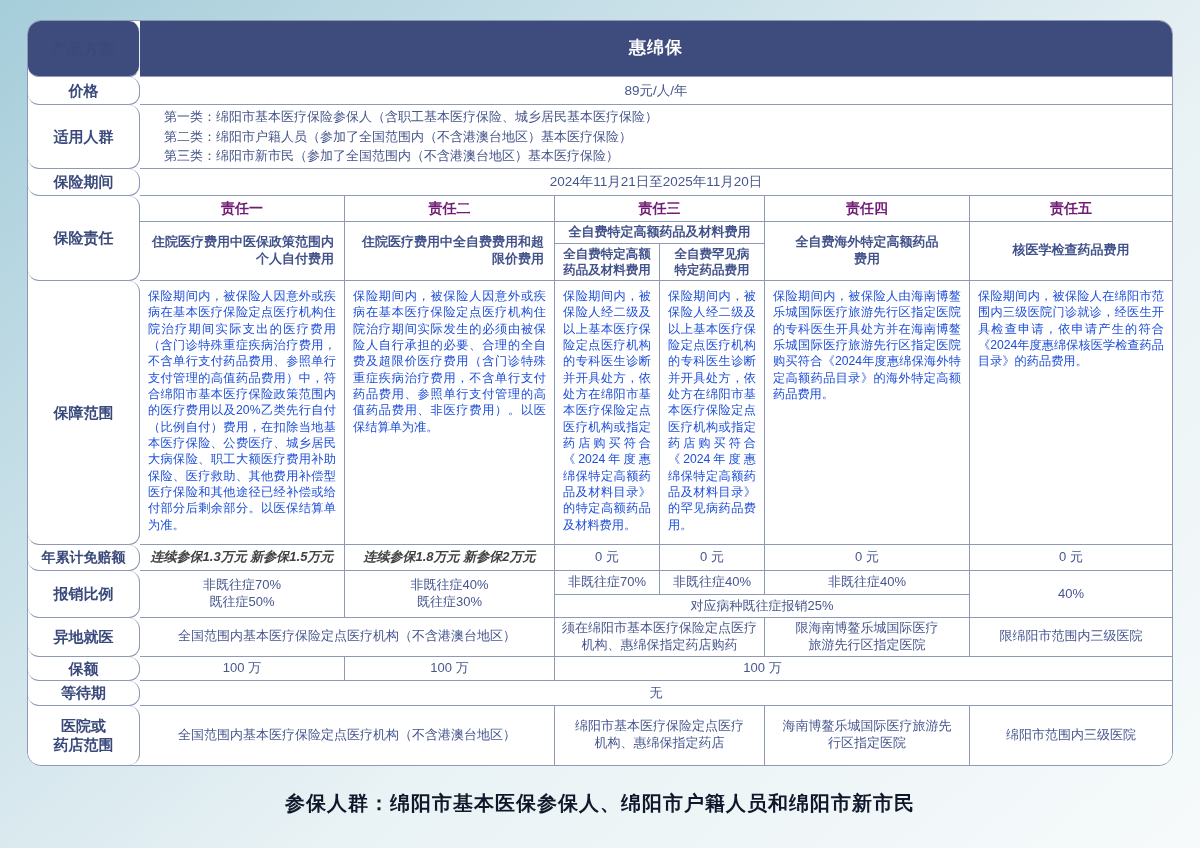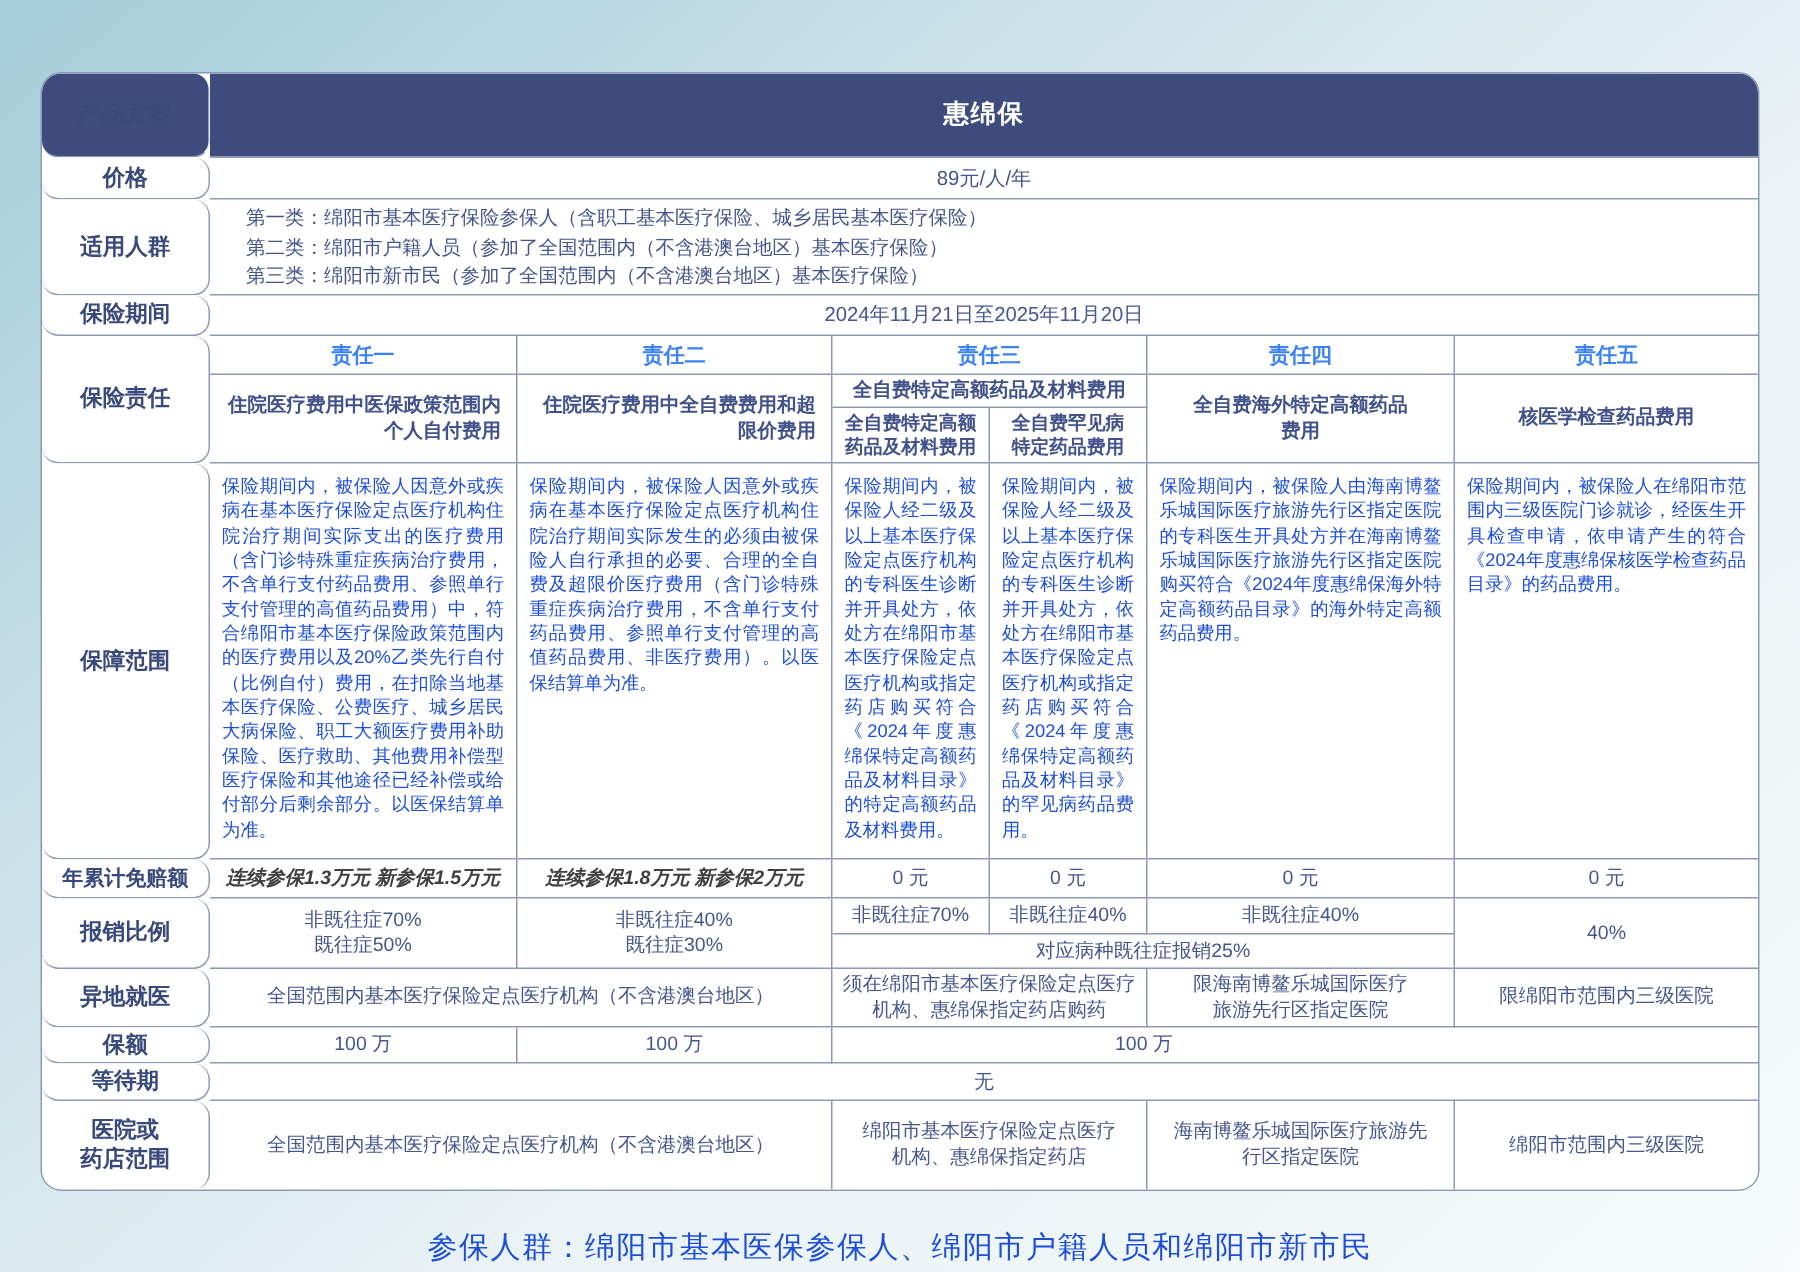--- a/index.html
+++ b/index.html
@@ -8,54 +8,54 @@
     --lbl:#39497b;
     --txt:#46568e;
   }
   html,body{margin:0;padding:0;}
   body{
     width:1200px;height:848px;overflow:hidden;
     font-family:"Liberation Sans","DejaVu Sans",sans-serif;
     background:linear-gradient(140deg,#a5cdda 0%,#c3dde6 25%,#e9f2f5 60%,#f6fafb 100%);
   }
   .card{
-    width:1144px;margin:48px auto 0 auto;
+    width:1144px;margin:20px auto 0 auto;
     border:1px solid var(--bd);border-radius:14px;overflow:hidden;background:#fff;
   }
   table.t{border-spacing:0;table-layout:fixed;width:1144px;background:#fff;}
   td{
     border-right:1px solid var(--bd);
     border-bottom:1px solid var(--bd);
     box-sizing:border-box;
     text-align:center;vertical-align:middle;
     color:var(--txt);font-size:13px;padding:2px 6px;
     line-height:1.3;
   }
   td.edge{border-right:none;}
   td.bot{border-bottom:none;}
   td.nor{border-right:none;}
   .hdr{background:var(--navy);color:#fff;font-weight:bold;font-size:17px;letter-spacing:1px;}
   .hdr-lbl{border-right-color:#e6ebf3;}
   .lbl{font-weight:bold;color:var(--lbl);font-size:15px;padding:2px 4px;border-radius:11px;}
   .pre{white-space:pre-line;}
   .leftpad{text-align:left;padding-left:24px;font-size:13px;line-height:1.5;color:#44548b;}
-  .t-title{font-weight:bold;font-size:14px;color:#3b82f6;}
+  .t-title{font-weight:bold;font-size:14px;color:#701a75;}
   .t-desc{font-weight:bold;font-size:13px;color:#42528a;}
   .t-desc.lft{text-align:right;padding:2px 10px;}
   .sub{font-weight:bold;font-size:12.5px;color:#42528a;}
   .just{
     text-align:justify;text-justify:inter-ideograph;
     vertical-align:top;padding:7px 8px;
     font-size:12.2px;line-height:1.34;color:#1d4ed8;
   }
   .bold{font-weight:bold;color:#404040;font-style:italic;}
   .v{font-size:13.5px;}
   .footer{
     text-align:center;margin-top:24px;
-    font-size:20px;font-weight:normal;color:#1d4ed8;letter-spacing:1px;
+    font-size:20px;font-weight:bold;color:#0f172a;letter-spacing:1px;
   }
 </style>
 </head>
 <body>
 
 <div class="card">
   <table class="t">
     <colgroup>
       <col style="width:112px">
         <col style="width:205px">

